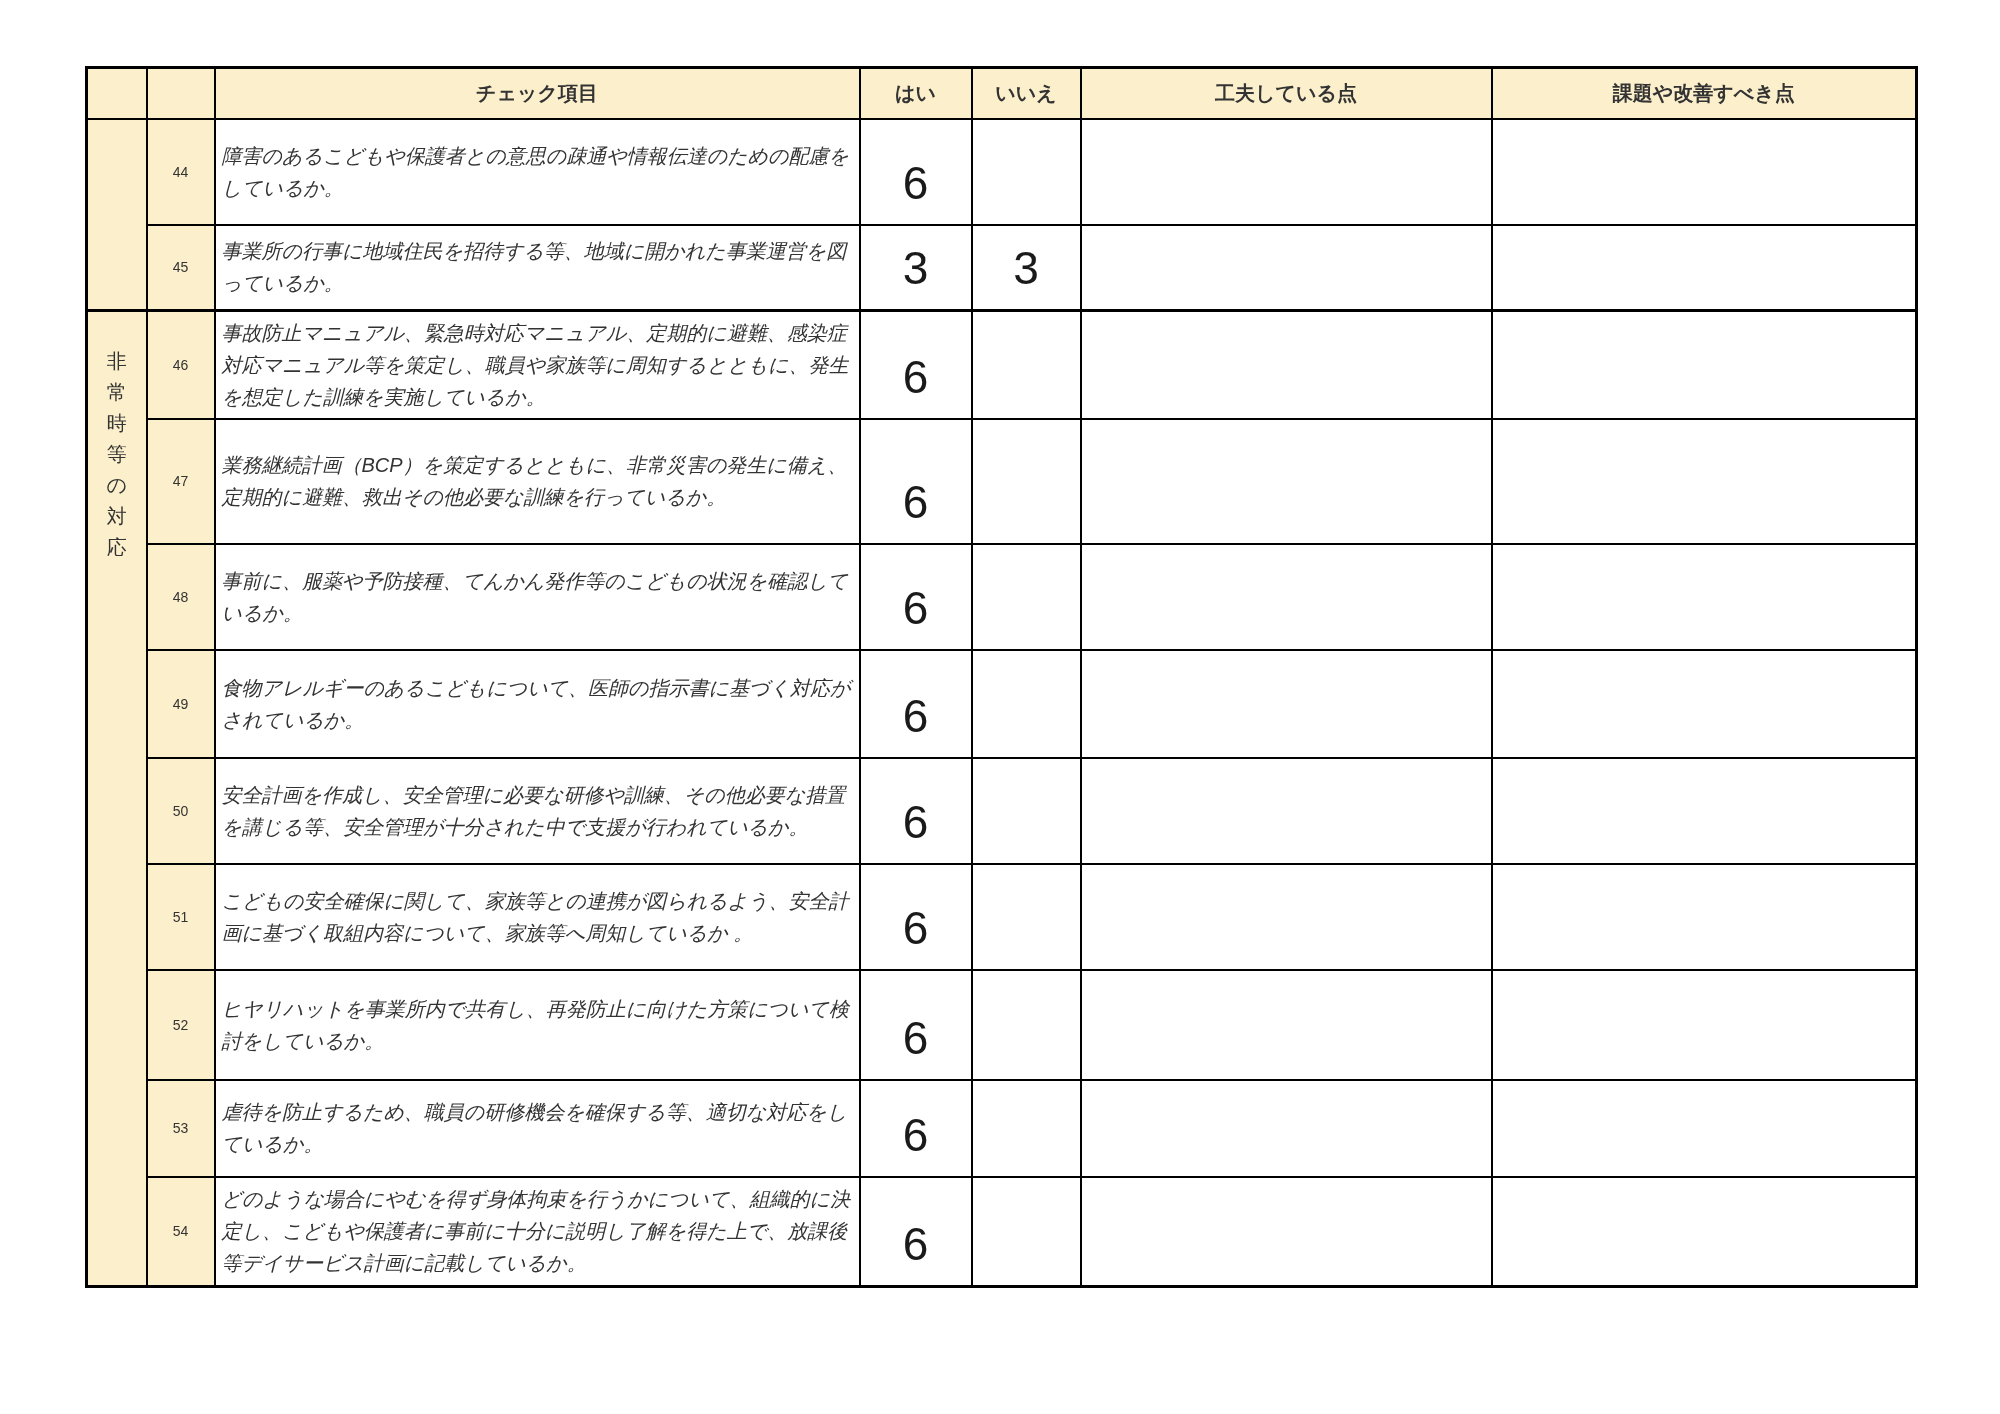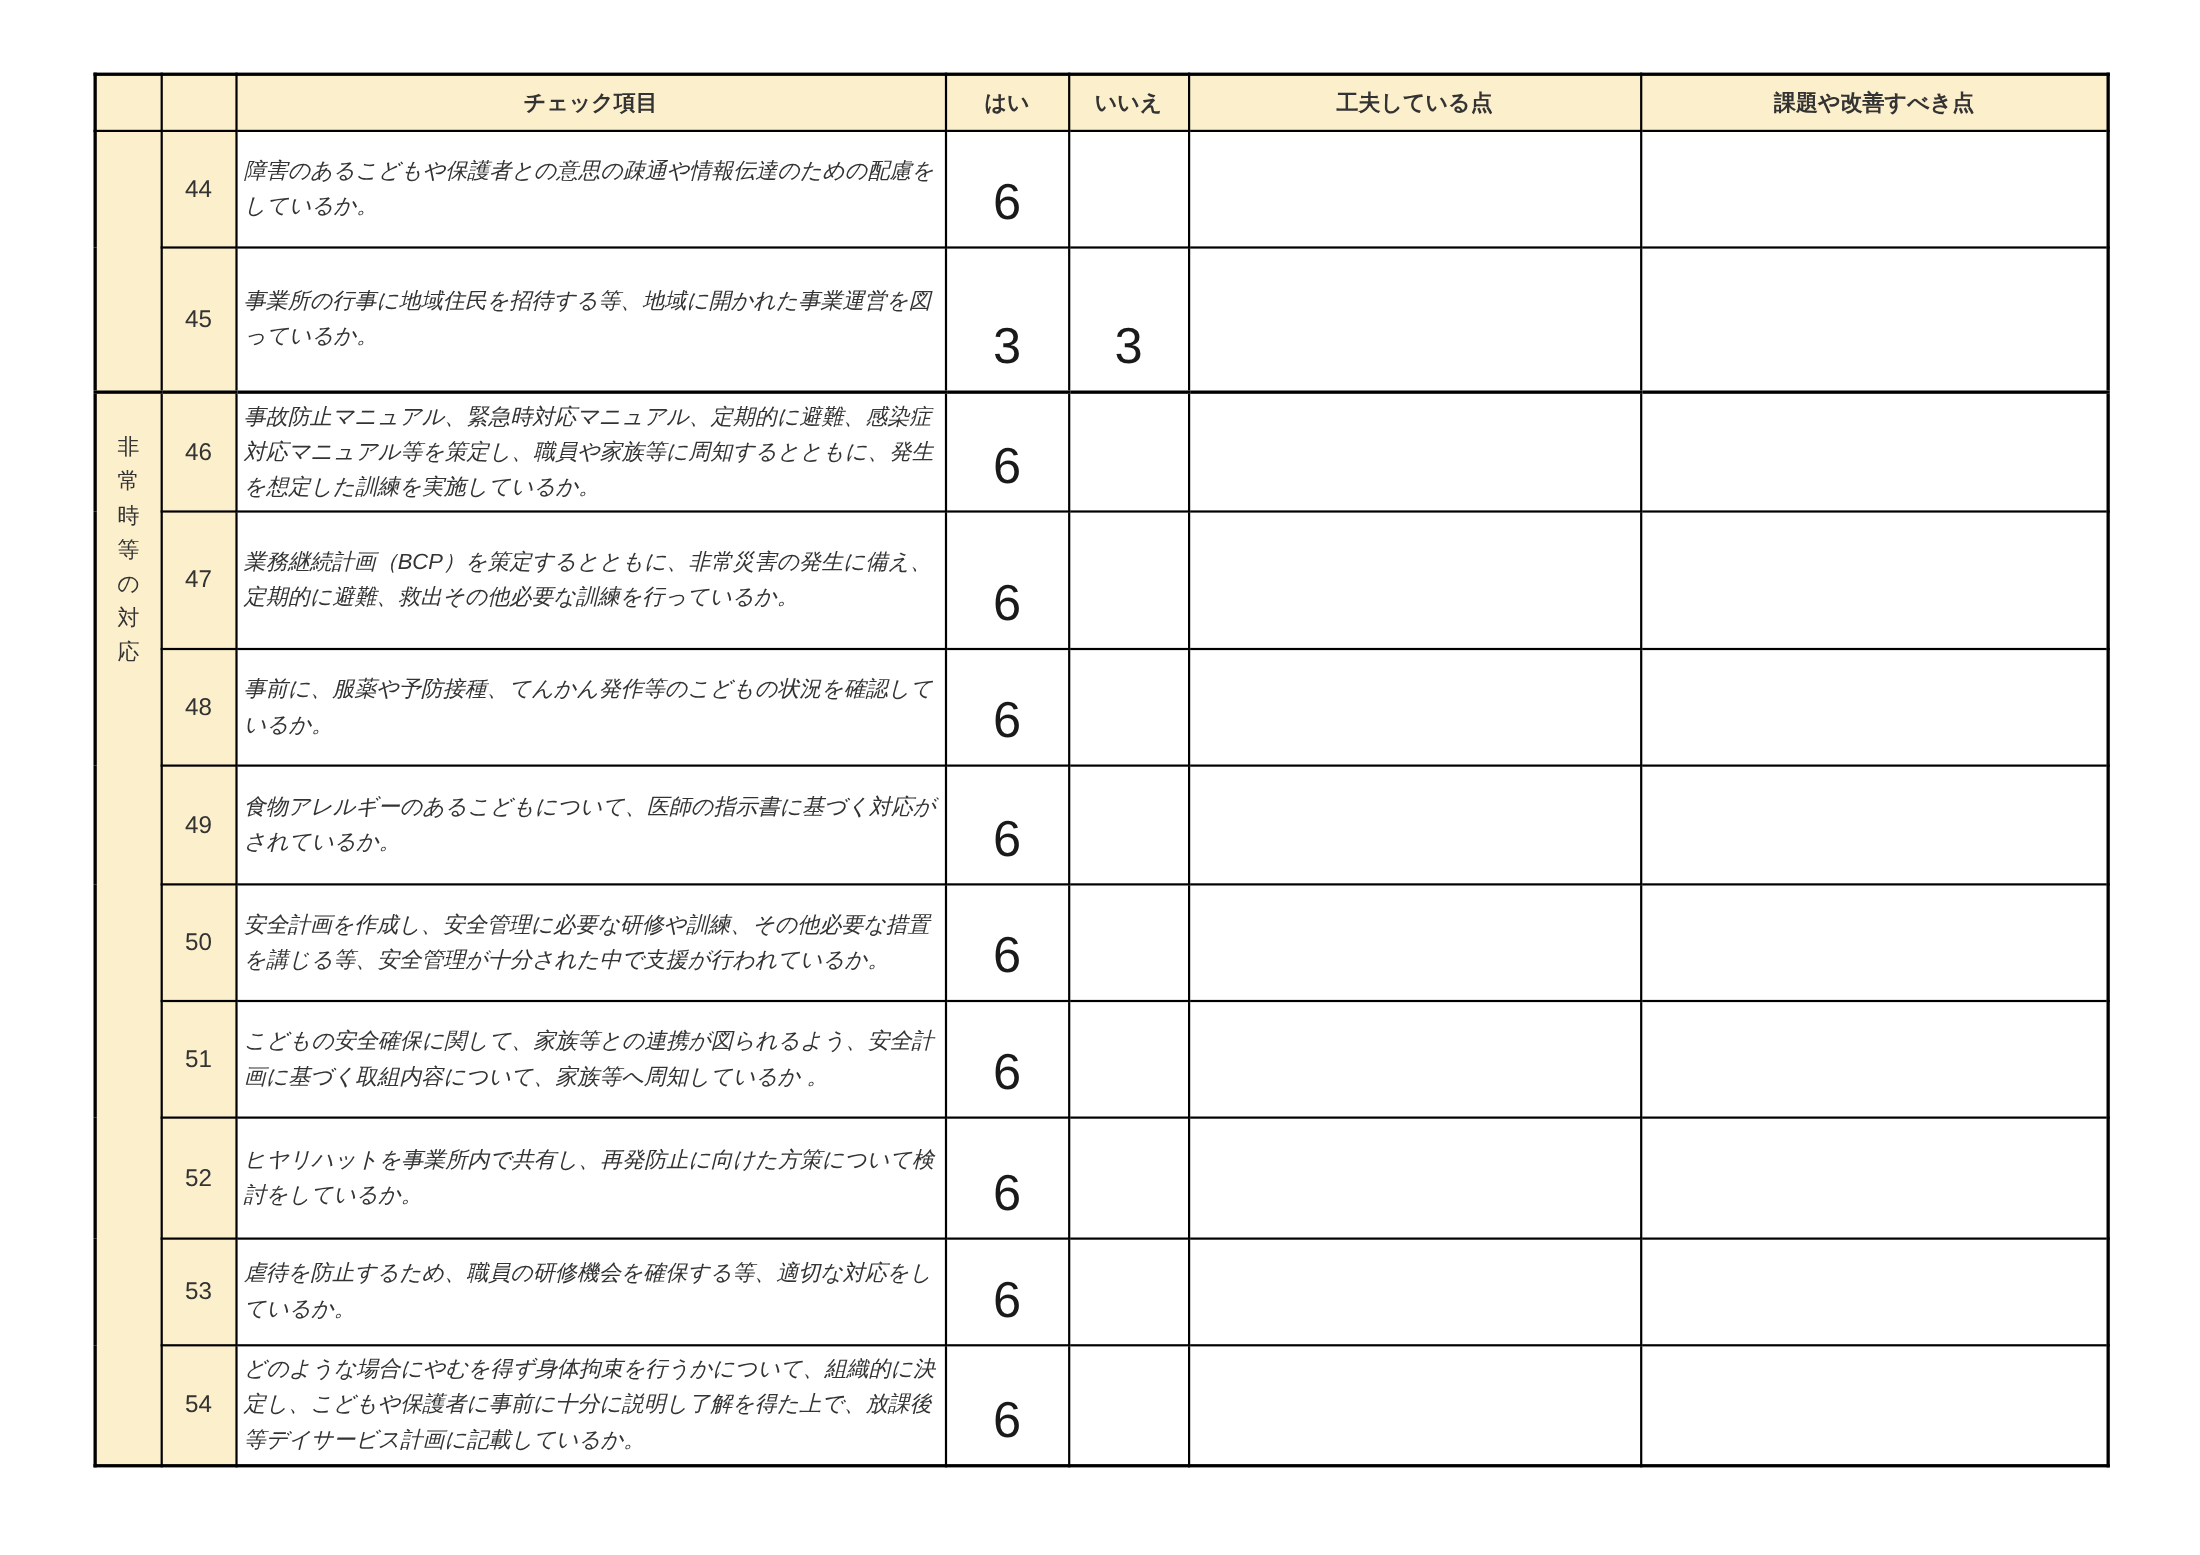--- a/index.html
+++ b/index.html
@@ -33,21 +33,21 @@
   thead th {
     background: #FCEFCB;
     font-size: 20px;
     font-weight: bold;
     color: #333333;
     text-align: center;
     vertical-align: middle;
     border-bottom: 3px solid #000000;
   }
   tbody tr { height: 106px; }
-  tbody tr:nth-child(2)  { height: 132px; }
+  tbody tr:nth-child(2)  { height: 86px; }
   tbody tr:nth-child(3)  { height: 108px; }
   tbody tr:nth-child(4)  { height: 125px; }
   tbody tr:nth-child(6)  { height: 108px; }
   tbody tr:nth-child(9)  { height: 110px; }
   tbody tr:nth-child(10) { height: 97px;  }
   tbody tr:nth-child(11) { height: 110px; }
   tr.section-start td { border-top: 3px solid #000000; }
   td.cat {
     background: #FCEFCB;
     vertical-align: top;
@@ -61,21 +61,21 @@
   }
   .vert .vchar {
     font-size: 20px;
     line-height: 31px;
     text-align: center;
   }
   td.num {
     background: #FCEFCB;
     text-align: center;
     vertical-align: middle;
-    font-size: 22px;
+    font-size: 14px;
     color: #333333;
   }
   td.item {
     font-size: 20px;
     line-height: 32px;
     color: #333333;
     text-align: left;
     vertical-align: middle;
     padding: 4px 4px 4px 6px;
     background: #ffffff;

